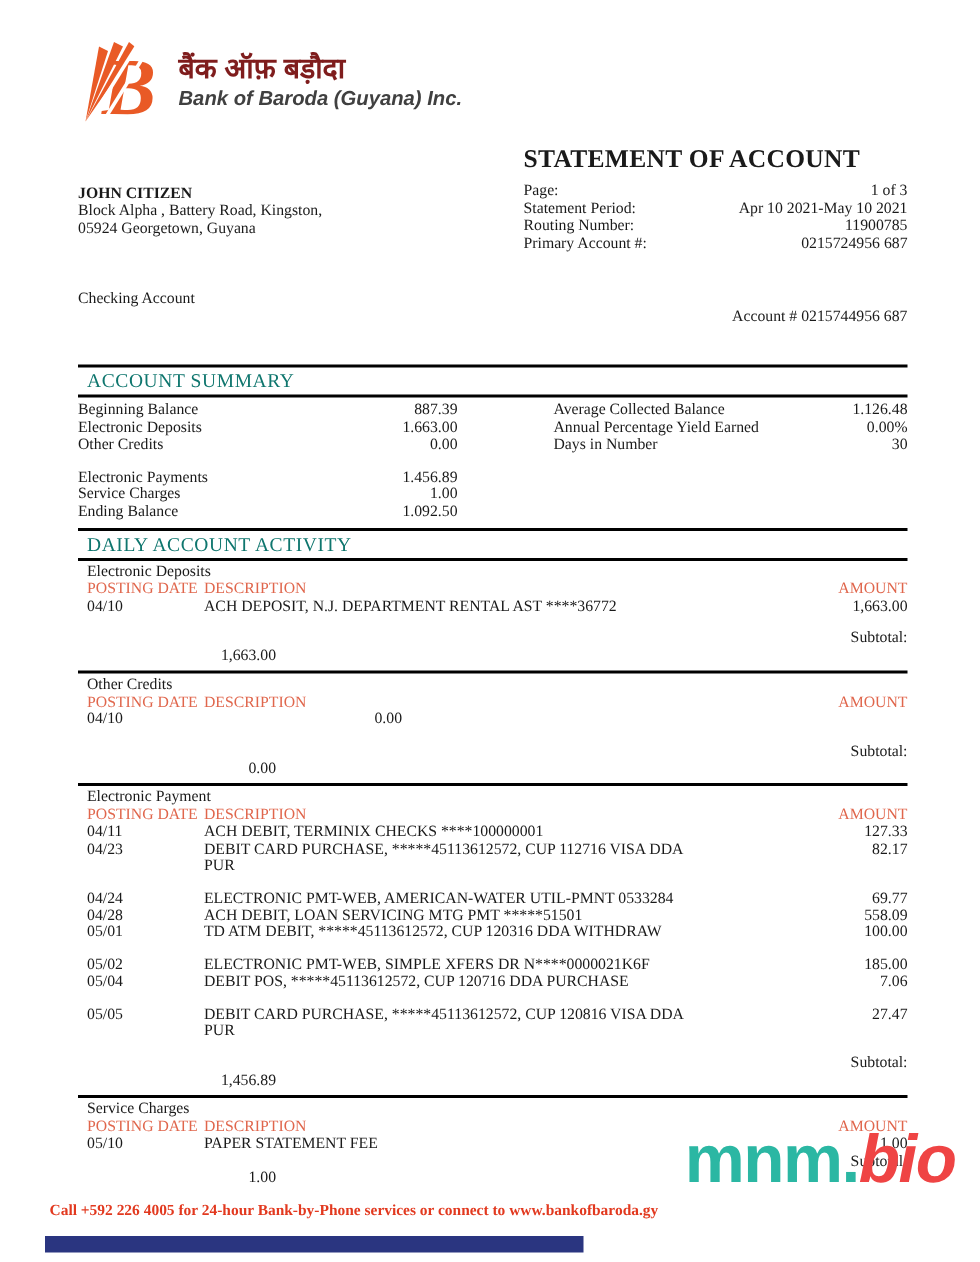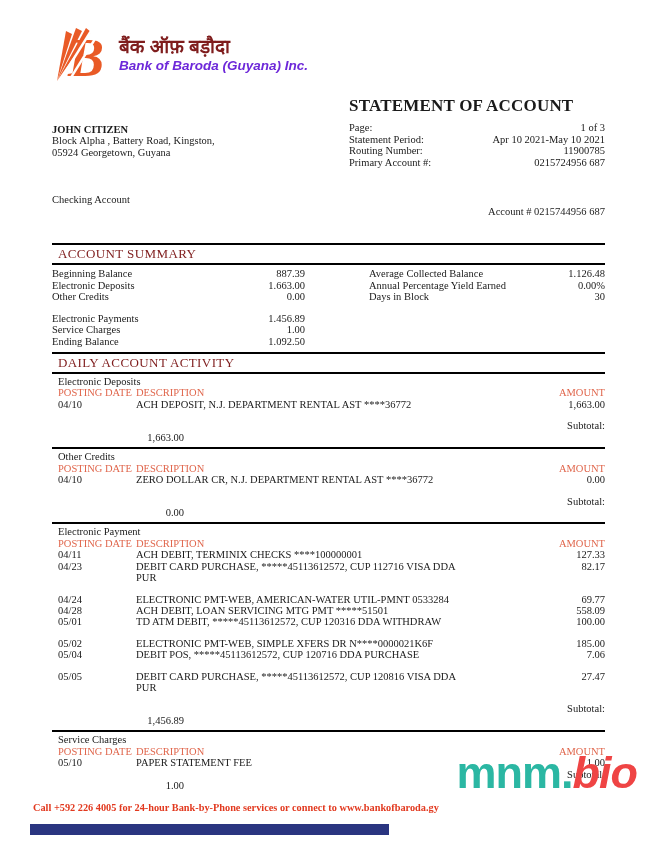--- a/index.html
+++ b/index.html
@@ -8,40 +8,40 @@
     width: 653px; height: 841px; position: relative; background: #fff;
     overflow: hidden; font-family: "Liberation Serif", serif;
     font-size: 10.5px; color: #1a1a1a; line-height: 11.3px;
   }
   .content { padding: 24px 48px 0 52px; }
 
   
   .logo-row { display: flex; align-items: center; gap: 9px; height: 62px; }
   .brand-hindi { color: #7f1d1d; font-family: "Liberation Sans", sans-serif;
     font-weight: bold; font-size: 19px; line-height: 22px; }
-  .brand-en { color: #6d28d9; font-family: "Liberation Sans", sans-serif;
+  .brand-en { color: #404040; font-family: "Liberation Sans", sans-serif;
     font-style: italic; font-weight: bold; font-size: 13.5px; line-height: 16px; }
 
   
   .header-row { display: flex; margin-top: 14px; }
   .cust-block { flex: 1; padding-top: 24px; }
   .cust-name { font-weight: bold; }
   .acct-type { margin-top: 36px; }
   .meta-block { width: 256px; }
   .stmt-title { font-weight: bold; font-size: 17px; letter-spacing: .2px; }
   .meta-rows { margin-top: 11px; }
   .meta-row { display: flex; line-height: 11.4px; gap: 20px; }
   .meta-label { flex: 1; }
   .meta-value { text-align: right; }
   .acct-num { text-align: right; margin-top: 1px; }
 
   
   .rule3 { border-top: 2.6px solid #000; }
   .rule2 { border-top: 2px solid #000; }
-  .sec-title { color: #7f1d1d; font-size: 13px; letter-spacing: .4px;
+  .sec-title { color: #0f766e; font-size: 13px; letter-spacing: .4px;
     padding: 1px 0 2px 6px; line-height: 15px; }
 
   
   .summary-wrap { margin-top: 26px; }
   .sum-cols { display: flex; padding-top: 3px; padding-bottom: 5px; }
   .sum-left { width: 253px; }
   .sum-gap { width: 64px; }
   .sum-right { flex: 1; }
   .sum-row { display: flex; line-height: 11.2px; }
   .sl { flex: 1; }
@@ -161,21 +161,21 @@
         <div class="sum-right">
           <div class="sum-row">
               <span class="sl">Average Collected Balance</span>
               <span class="sv">1.126.48</span>
             </div>
           <div class="sum-row">
               <span class="sl">Annual Percentage Yield Earned</span>
               <span class="sv">0.00%</span>
             </div>
           <div class="sum-row">
-              <span class="sl">Days in Block</span>
+              <span class="sl">Days in Number</span>
               <span class="sv">30</span>
             </div>
         </div>
       </div>
     </div>
 
     <div>
       <div class="rule3"></div>
       <div class="sec-title">DAILY ACCOUNT ACTIVITY</div>
       <div class="rule3"></div>
@@ -201,21 +201,20 @@
 
       <div class="act-section">
         <div class="act-name">Other Credits</div>
         <div class="act-cols">
           <span class="c-date">POSTING DATE</span>
           <span class="c-desc">DESCRIPTION</span>
           <span class="c-amt">AMOUNT</span>
         </div>
         <div class="act-row">
           <span class="c-date">04/10</span>
-          <span class="c-desc">ZERO DOLLAR CR, N.J. DEPARTMENT RENTAL AST ****36772</span>
           <span class="c-amt">0.00</span>
         </div>
         <div class="st-row">
           <span class="st-label">Subtotal:</span>
           <span class="c-amt">0.00</span>
         </div>
       </div>
       <div class="rule2"></div>
 
       <div class="act-section">

